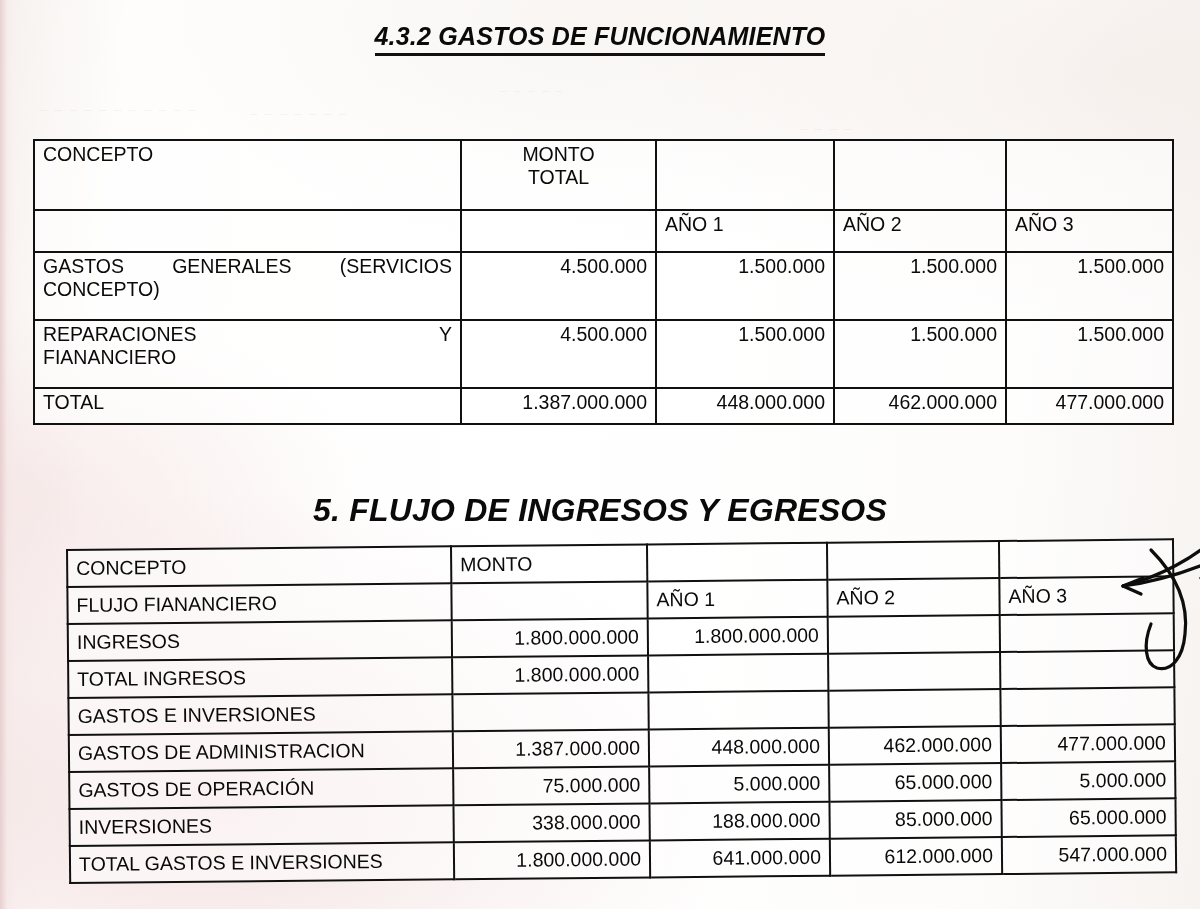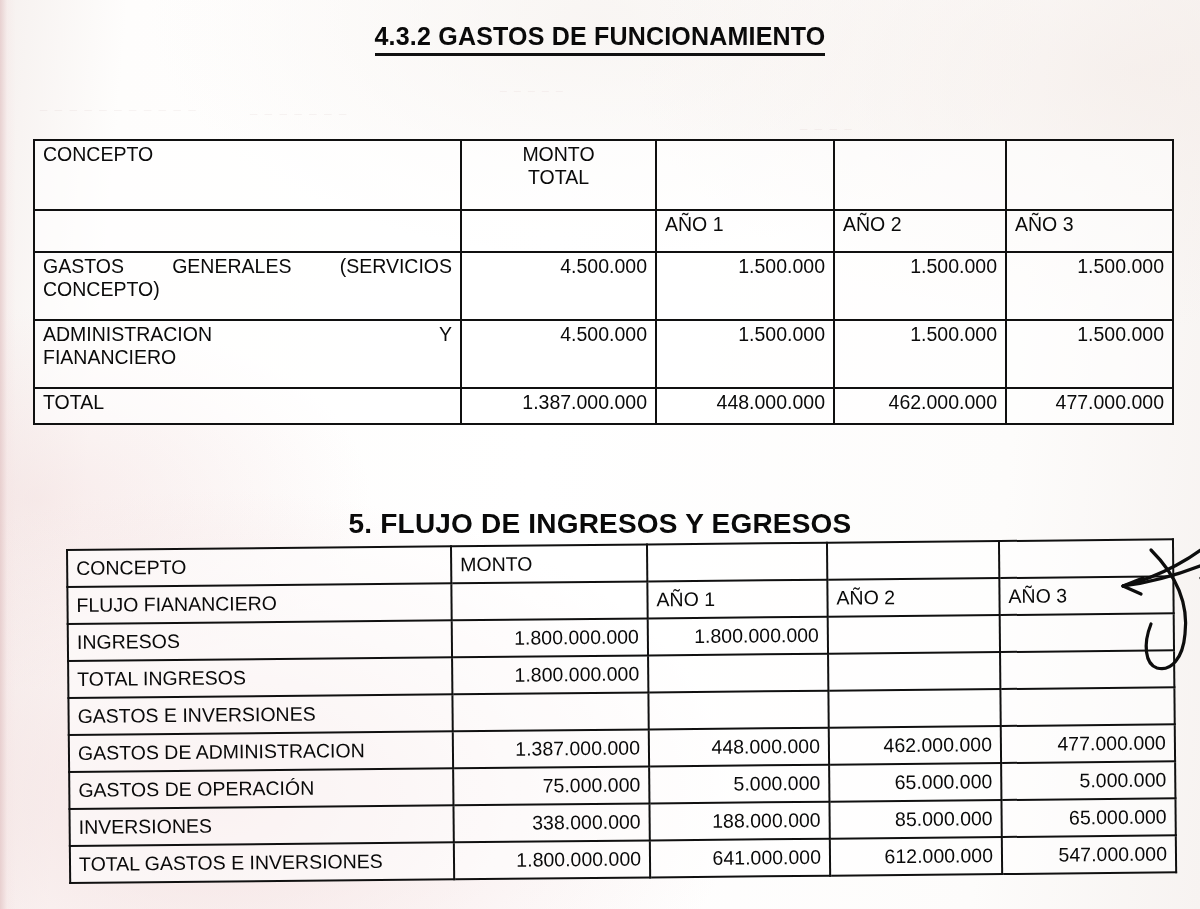--- a/index.html
+++ b/index.html
@@ -50,37 +50,37 @@
   }
 
   .content { position: relative; z-index: 3; }
 
   
   .h-title {
     text-align: center;
     font-size: 25px;
     font-weight: bold;
     letter-spacing: .2px;
+    font-style: italic;
   }
   #title-1 {
     position: absolute;
     left: 0; right: 0;
     top: 22px;
   }
   #title-1 .ul {
     border-bottom: 3px solid #111;
     padding-bottom: 2px;
     display: inline-block;
   }
   #title-2 {
     position: absolute;
     left: 0; right: 0;
     top: 492px;
-    font-size: 28px;
-    margin-top: 16px;
+    font-size: 32px;
   }
 
   
   .tbl {
     position: absolute;
     border-collapse: collapse;
     table-layout: fixed;
     background: transparent;
   }
   .tbl td {
@@ -195,21 +195,21 @@
           <div>CONCEPTO)</div>
         </td>
         <td class="num">4.500.000</td>
         <td class="num">1.500.000</td>
         <td class="num">1.500.000</td>
         <td class="num">1.500.000</td>
       </tr>
 
       <tr class="r-tall">
         <td class="lbl">
-          <div class="just">ADMINISTRACION                                    Y</div>
+          <div class="just">REPARACIONES                                    Y</div>
           <div>FIANANCIERO</div>
         </td>
         <td class="num">4.500.000</td>
         <td class="num">1.500.000</td>
         <td class="num">1.500.000</td>
         <td class="num">1.500.000</td>
       </tr>
 
       <tr>
         <td class="lbl">TOTAL</td>

